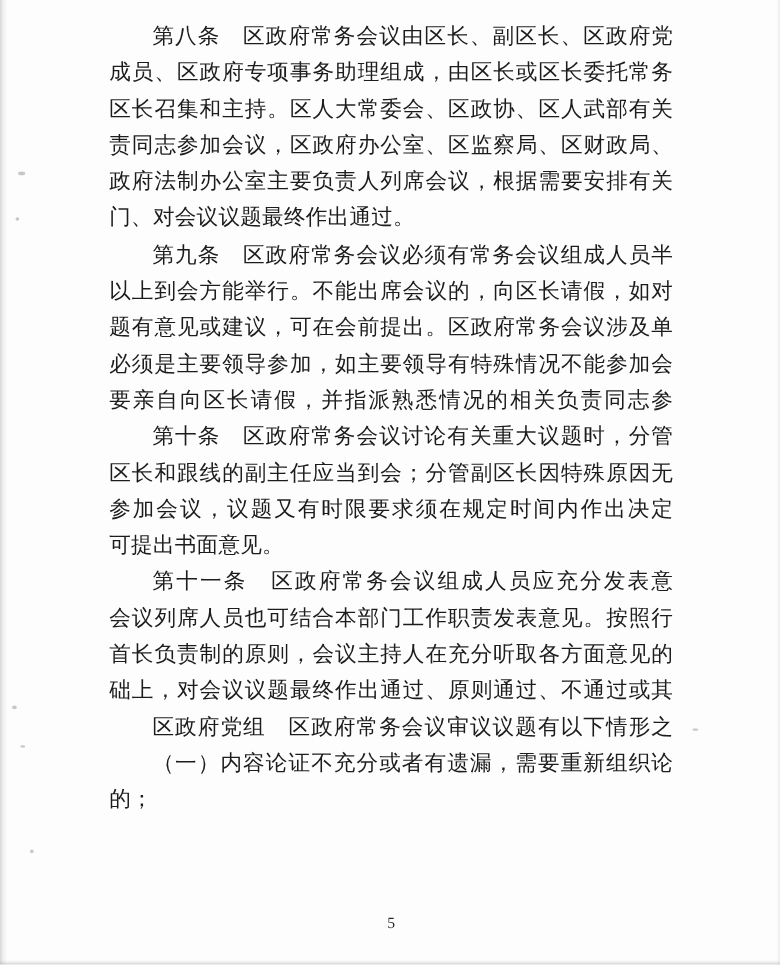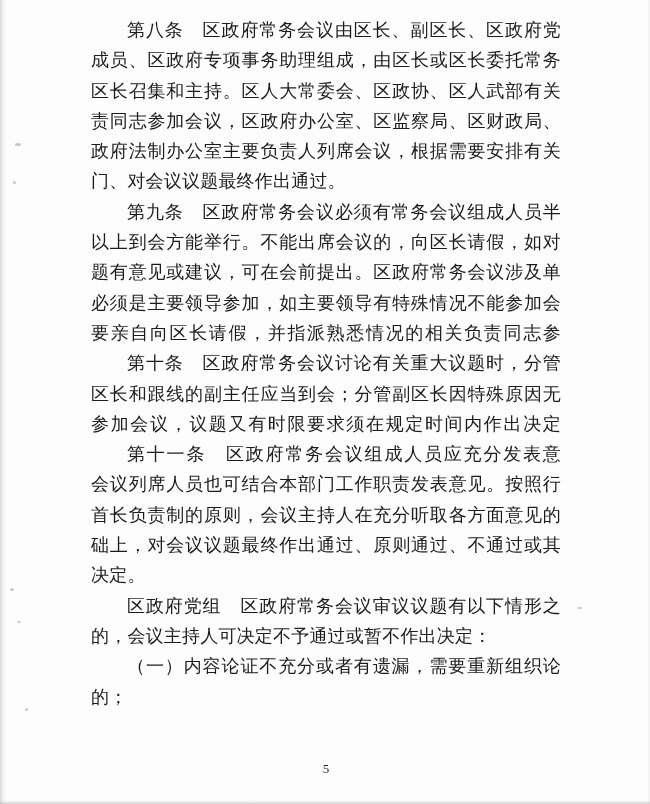--- a/index.html
+++ b/index.html
@@ -113,31 +113,30 @@
         <div class="line first">第九条　区政府常务会议必须有常务会议组成人员半数</div>
         <div class="line">以上到会方能举行。不能出席会议的，向区长请假，如对议</div>
         <div class="line">题有意见或建议，可在会前提出。区政府常务会议涉及单位</div>
         <div class="line">必须是主要领导参加，如主要领导有特殊情况不能参加会议</div>
         <div class="line plast">要亲自向区长请假，并指派熟悉情况的相关负责同志参加。</div>
       </div>
       <div class="article">
         <div class="line first">第十条　区政府常务会议讨论有关重大议题时，分管副</div>
         <div class="line">区长和跟线的副主任应当到会；分管副区长因特殊原因无法</div>
         <div class="line">参加会议，议题又有时限要求须在规定时间内作出决定的，</div>
+        <div class="line plast">可提出书面意见。</div>
       </div>
       <div class="article">
         <div class="line first">第十一条　区政府常务会议组成人员应充分发表意见，</div>
         <div class="line">会议列席人员也可结合本部门工作职责发表意见。按照行政</div>
         <div class="line">首长负责制的原则，会议主持人在充分听取各方面意见的基</div>
         <div class="line">础上，对会议议题最终作出通过、原则通过、不通过或其他</div>
-        <div class="line plast">决定。</div>
       </div>
       <div class="article">
         <div class="line first">区政府党组　区政府常务会议审议议题有以下情形之一</div>
-        <div class="line plast">的，会议主持人可决定不予通过或暂不作出决定：</div>
       </div>
       <div class="article">
         <div class="line first">（一）内容论证不充分或者有遗漏，需要重新组织论证</div>
         <div class="line plast">的；</div>
       </div>
     </main>
 
   <div class="page-number">5</div>
 </div>
 

